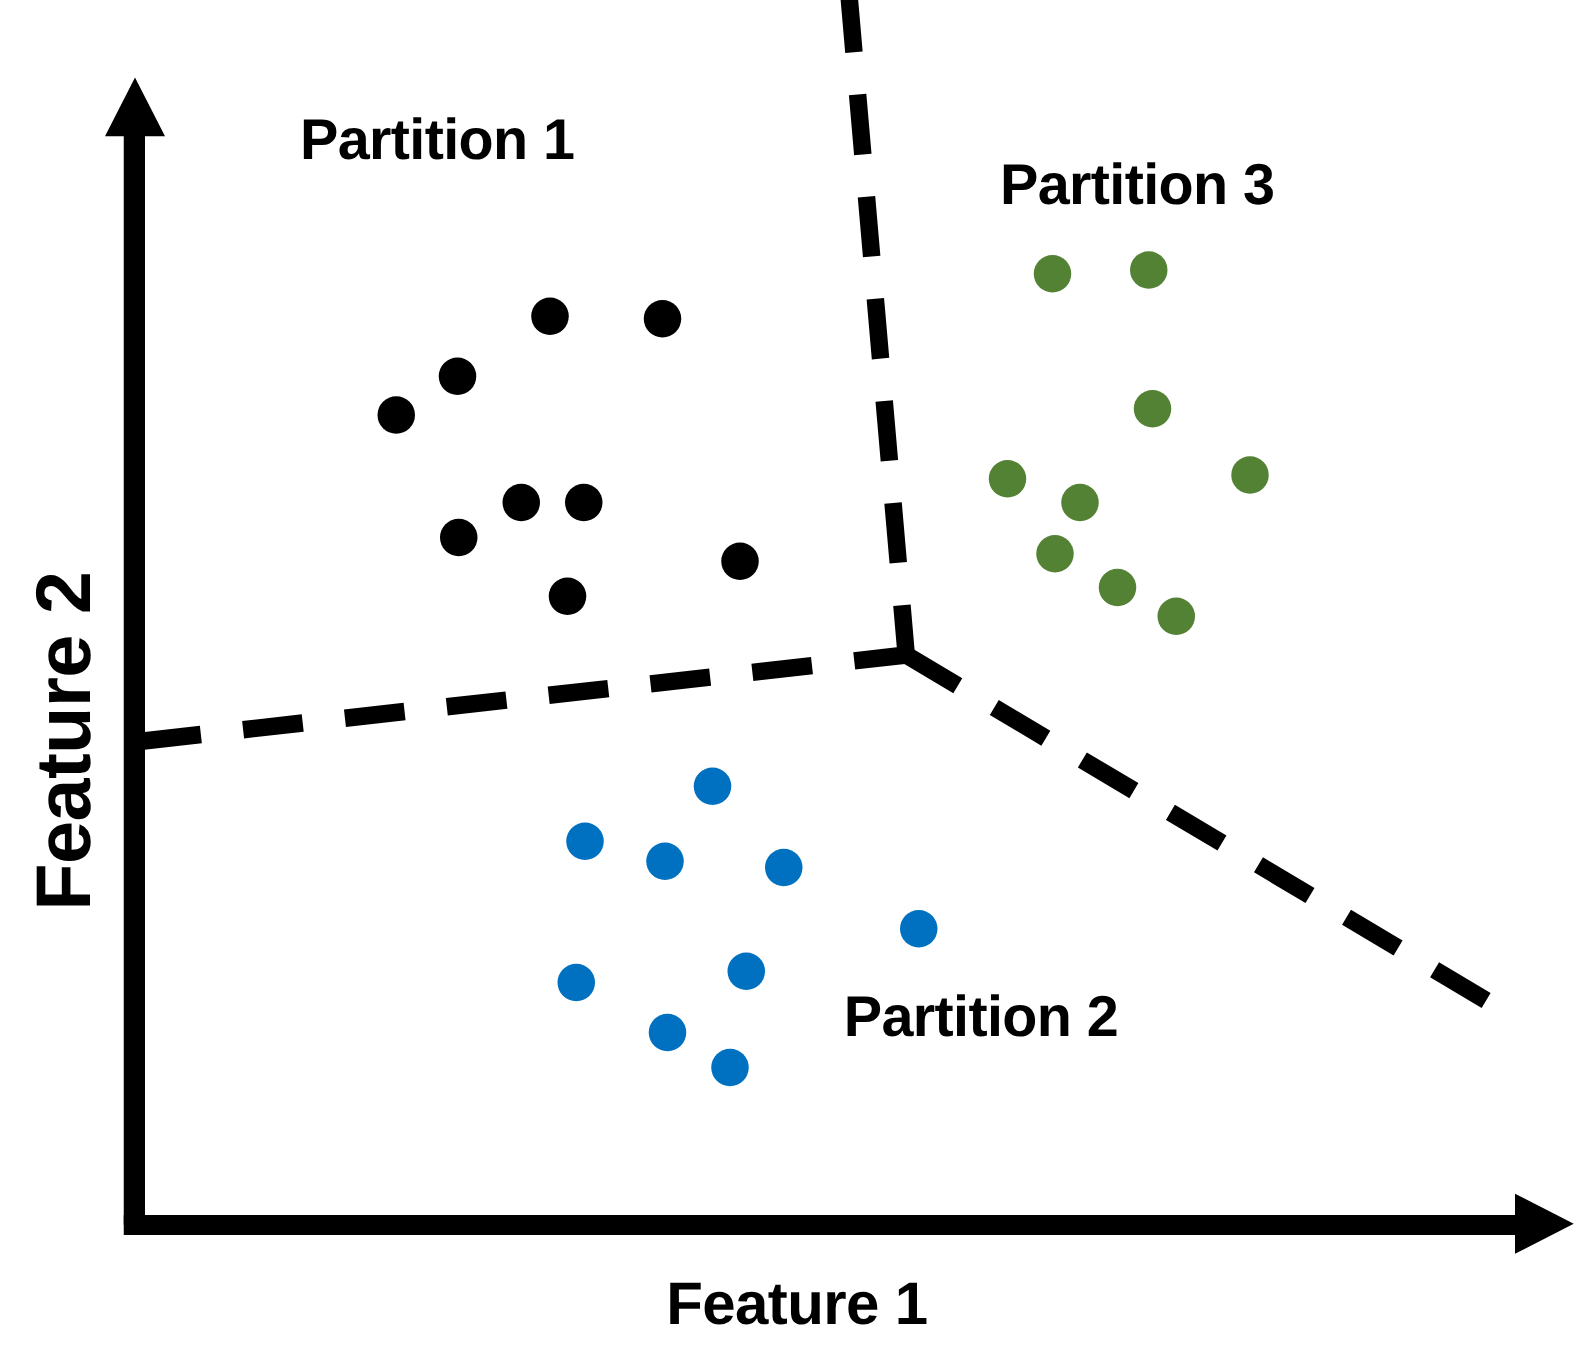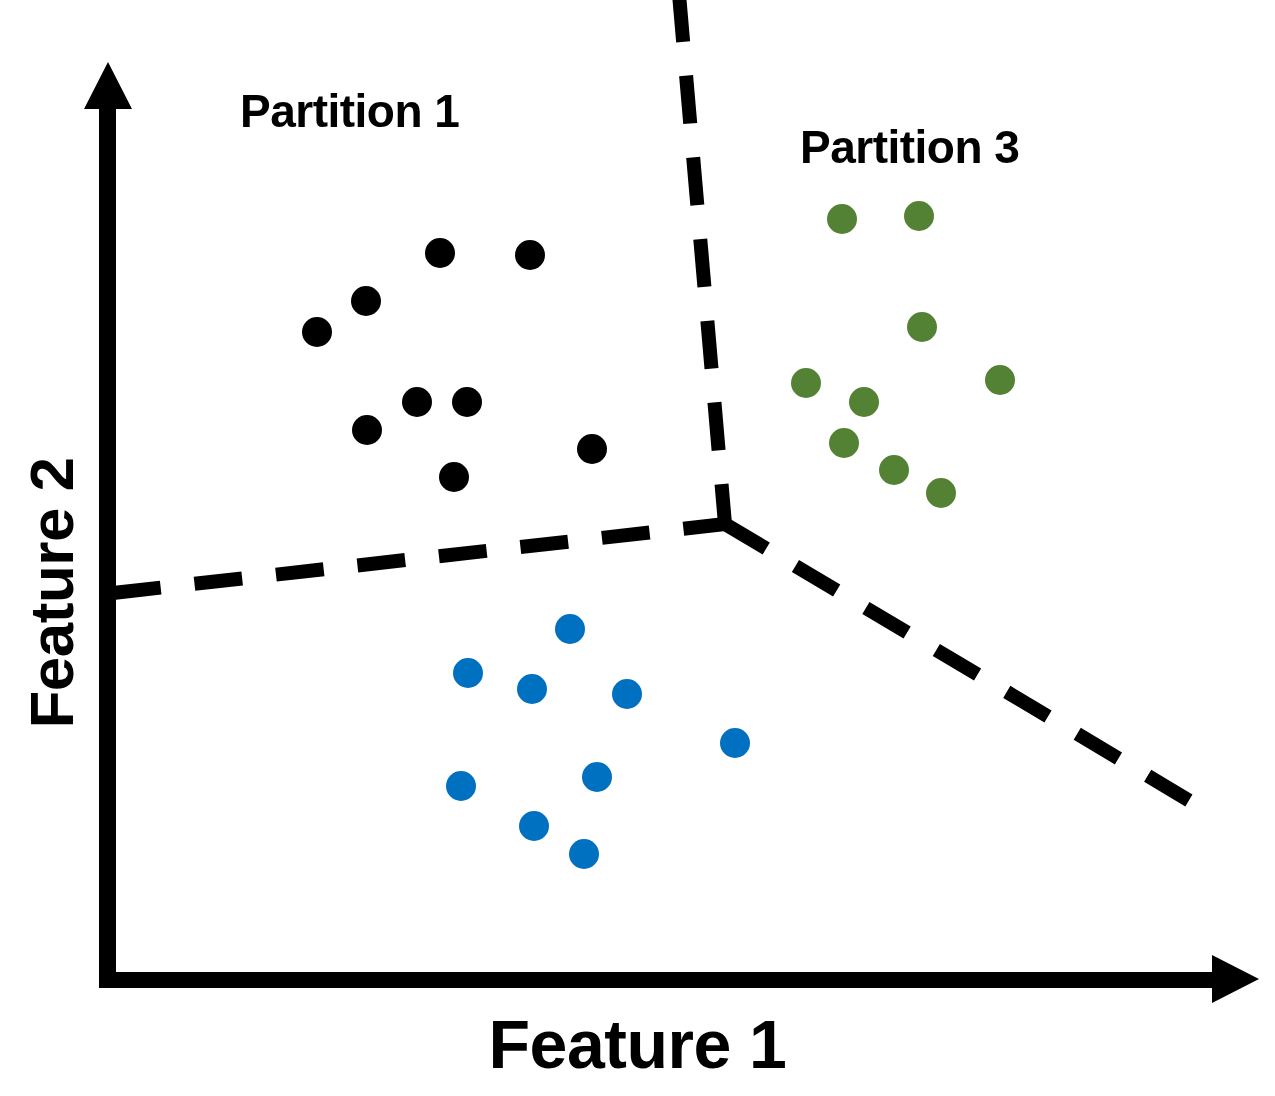--- a/index.html
+++ b/index.html
@@ -30,21 +30,21 @@
     font-weight: bold;
     color: #000000;
     white-space: nowrap;
     letter-spacing: -0.5px;
   }
   #x-axis-title {
     left: 0;
     top: 1008px;
     width: 1275px;
     text-align: center;
-    font-size: 68px;
+    font-size: 48px;
     line-height: 72px;
   }
   #y-axis-title {
     left: -138px;
     top: 557px;
     width: 380px;
     text-align: center;
     font-size: 62px;
     line-height: 72px;
     transform: rotate(-90deg);
@@ -115,17 +115,18 @@
           <circle cx="844" cy="443" r="15" fill="#548235"></circle>
           <circle cx="894" cy="470" r="15" fill="#548235"></circle>
           <circle cx="941" cy="493" r="15" fill="#548235"></circle>
         </g>
       </g>
 
   </svg>
 
   <div class="partition-label" id="partition-label-1">Partition 1</div>
   <div class="partition-label" id="partition-label-3">Partition 3</div>
+  <div class="partition-label" id="partition-label-2">Partition 2</div>
 
   <div class="axis-title" id="x-axis-title">Feature 1</div>
   <div class="axis-title" id="y-axis-title">Feature 2</div>
 
 </div>
 
 </body></html>

